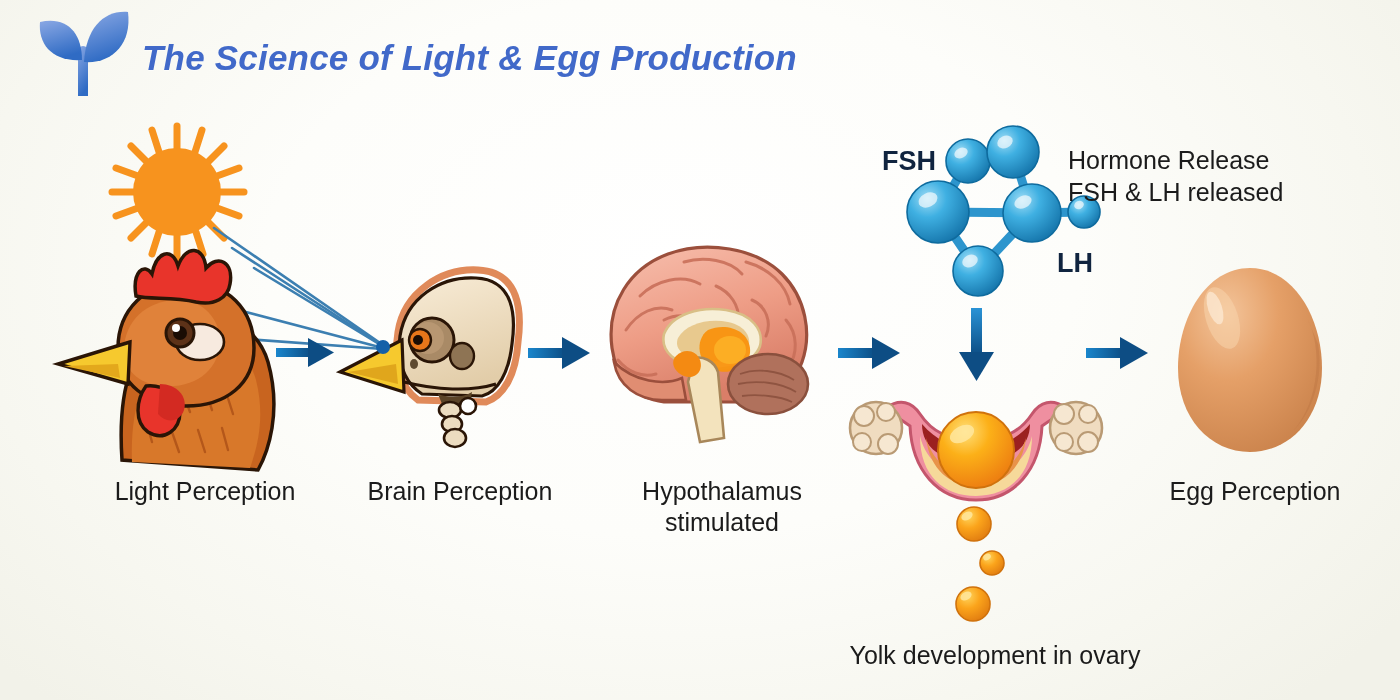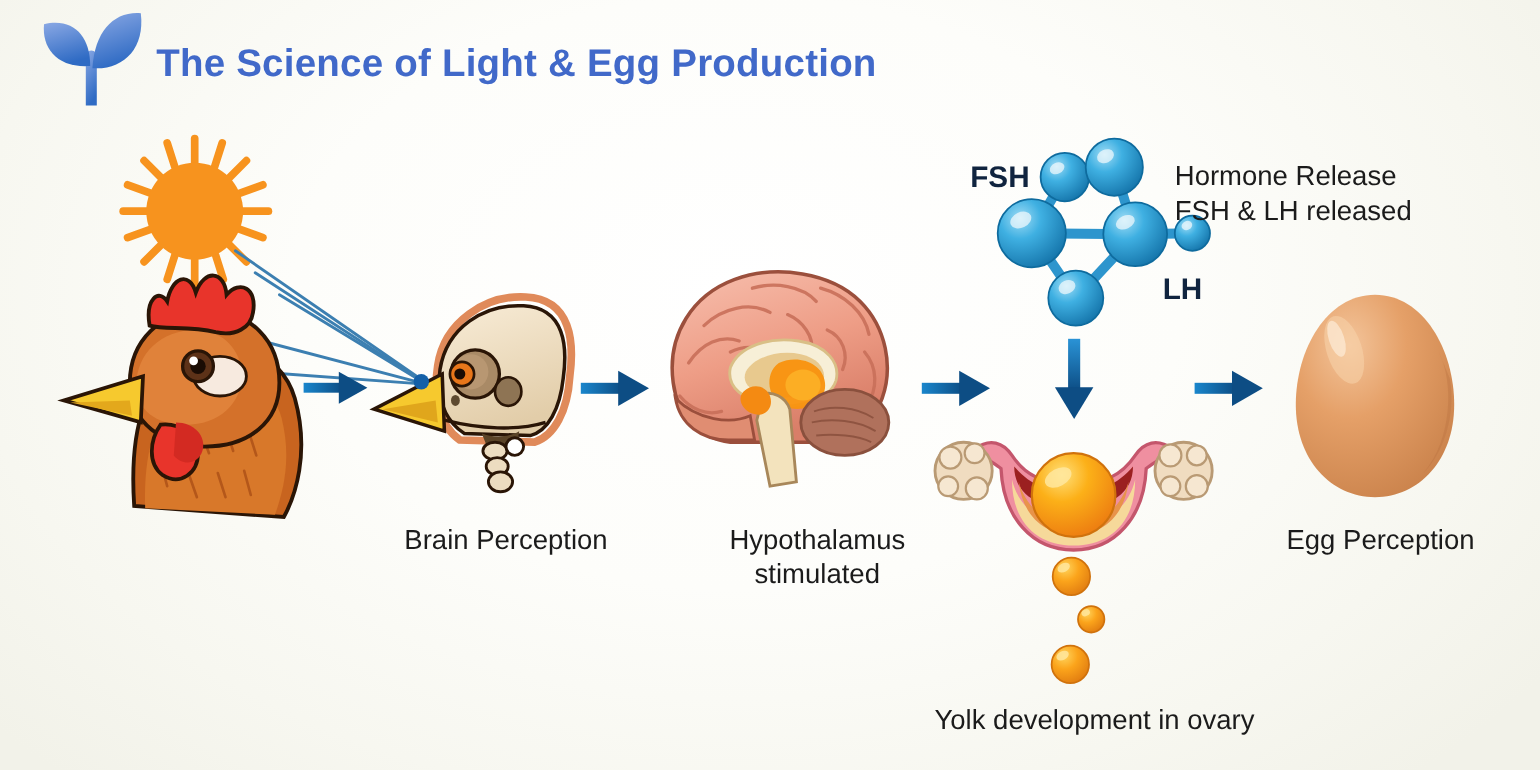--- a/index.html
+++ b/index.html
@@ -23,33 +23,34 @@
   }
   .abs { position: absolute; }
   #title {
     left: 142px; top: 38px;
     font-size: 35px;
     font-weight: bold;
     color: #4169c9;
     letter-spacing: 0.2px;
     white-space: nowrap;
     text-shadow: 0 1px 0 rgba(255,255,255,0.6);
+    font-style: italic;
   }
 
   
   .stage-label {
     font-size: 25px;
     color: #1b1b1b;
     text-align: center;
     line-height: 1.22;
     white-space: pre-line;
   }
   #label-light      { left: 80px;  top: 476px; width: 250px; }
   #label-brain      { left: 340px; top: 476px; width: 240px; }
-  #label-hypo       { left: 623px; top: 476px; width: 240px; }
+  #label-hypo       { left: 602px; top: 476px; width: 240px; }
   #label-egg        { left: 1130px;top: 476px; width: 250px; }
   #label-yolk       { left: 800px; top: 640px; width: 390px; }
 
   
   .annot {
     font-size: 25px;
     color: #1b1b1b;
     line-height: 1.27;
     white-space: pre-line;
   }
@@ -378,20 +379,21 @@
       <path d="M1308 320 C 1322 348 1320 400 1294 430 C 1312 412 1324 378 1318 344 Z" fill="#b8713f" opacity="0.35"></path>
     </g>
   </svg>
 
   <div class="abs" id="title">The Science of Light &amp; Egg Production</div>
 
 
   <div class="abs annot" id="annot-hormone">Hormone Release
 FSH &amp; LH released</div>
 
+  <div class="abs stage-label" id="label-light">Light Perception</div>
 
   <div class="abs stage-label" id="label-brain">Brain Perception</div>
 
   <div class="abs stage-label" id="label-hypo">Hypothalamus
 stimulated</div>
 
   <div class="abs stage-label" id="label-egg">Egg Perception</div>
 
   <div class="abs stage-label" id="label-yolk">Yolk development in ovary</div>
 

